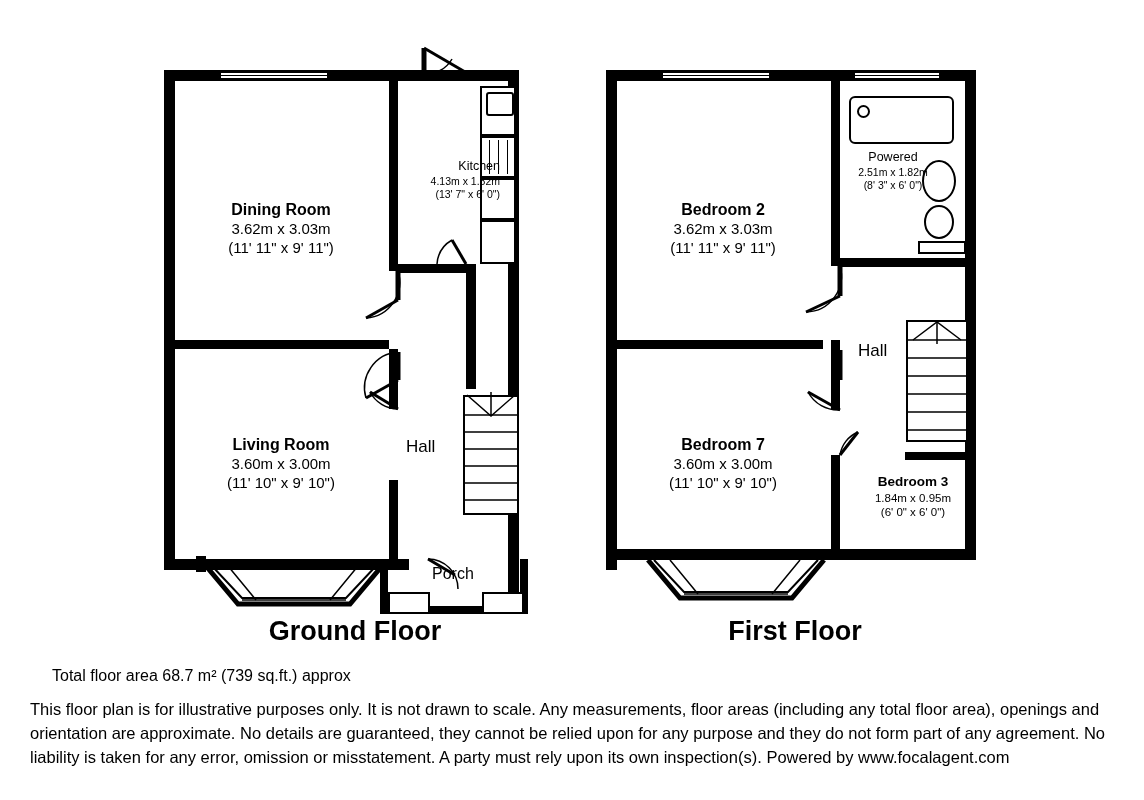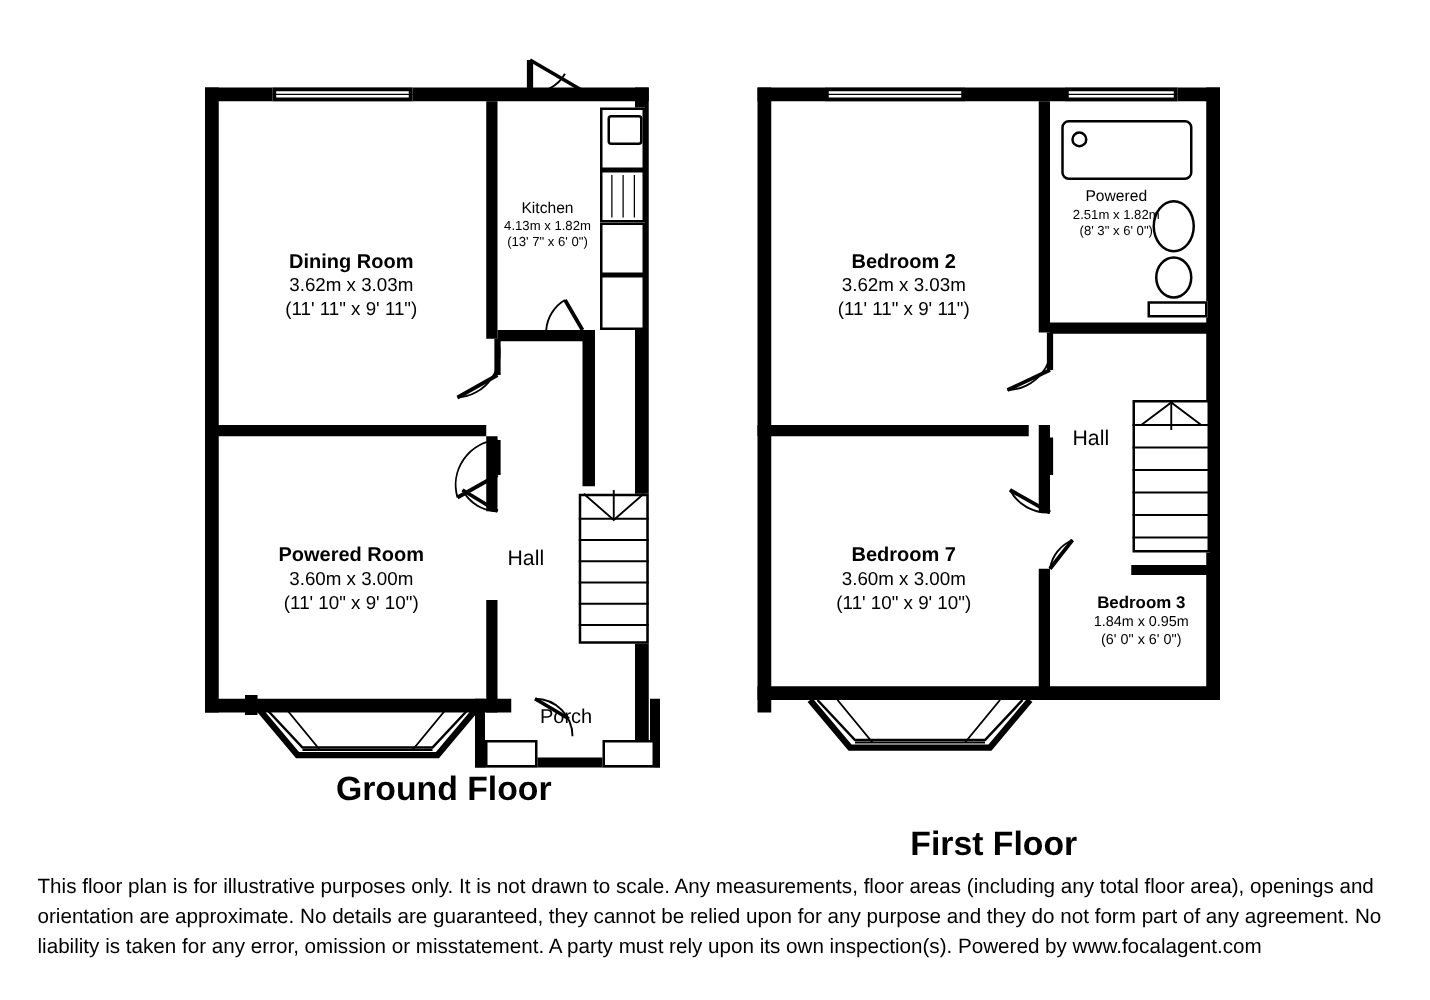--- a/index.html
+++ b/index.html
@@ -70,28 +70,28 @@
   <div class="thin" style="left:482px;top:592px;width:42px;height:22px;"></div>
 
   <div class="wall" style="left:196px;top:556px;width:10px;height:16px;"></div>
 
   <div class="room-label" style="left:170px;top:200px;width:222px;">
     <div class="nm">Dining Room</div>
     <div class="d1">3.62m x 3.03m</div>
     <div class="d2">(11' 11" x 9' 11")</div>
   </div>
 
-  <div class="room-label small-label" style="left:390px;top:159px;width:96px;">
+  <div class="room-label small-label" style="left:404px;top:159px;width:96px;text-align:right;">
     <div class="nm">Kitchen</div>
     <div class="d1">4.13m x 1.82m</div>
     <div class="d2">(13' 7" x 6' 0")</div>
   </div>
 
   <div class="room-label" style="left:170px;top:435px;width:222px;">
-    <div class="nm">Powered Room</div>
+    <div class="nm">Living Room</div>
     <div class="d1">3.60m x 3.00m</div>
     <div class="d2">(11' 10" x 9' 10")</div>
   </div>
 
   <div class="hall-label" style="left:406px;top:437px;">Hall</div>
   <div class="hall-label" style="left:432px;top:565px;font-size:16px;">Porch</div>
 
   <div class="floor-title" style="left:200px;top:616px;width:310px;">Ground Floor</div>
 
   <div class="wall" style="left:606px;top:70px;width:11px;height:500px;"></div>
@@ -138,21 +138,21 @@
   </div>
 
   <div class="room-label mid-label" style="left:846px;top:474px;width:134px;">
     <div class="nm">Bedroom 3</div>
     <div class="d1">1.84m x 0.95m</div>
     <div class="d2">(6' 0" x 6' 0")</div>
   </div>
 
   <div class="hall-label" style="left:858px;top:341px;">Hall</div>
 
-  <div class="floor-title" style="left:640px;top:616px;width:310px;margin-top:44px;">First Floor</div>
+  <div class="floor-title" style="left:640px;top:616px;width:310px;">First Floor</div>
 
   <svg class="overlay" viewBox="0 0 1144 800">
     <g stroke="#000" fill="none">
 
       <path d="M424 48 L424 74" stroke-width="5"></path>
       <path d="M424 48 L472 76" stroke-width="3"></path>
       <path d="M424 74 A30 30 0 0 0 452 59" stroke-width="1.5"></path>
 
       <path d="M398 271 L398 300" stroke-width="5"></path>
       <path d="M398 300 L366 318" stroke-width="3"></path>
@@ -196,15 +196,16 @@
       <path d="M684 594 L788 594" stroke-width="1.5"></path>
       <path d="M670 560 L698 594 M772 594 L800 560" stroke-width="1.5"></path>
 
       <path d="M906 340 L968 340 M906 358 L968 358 M906 376 L968 376 M906 394 L968 394 M906 412 L968 412 M906 430 L968 430" stroke-width="1.5"></path>
       <path d="M913 340 L937 322 L961 340" stroke-width="1.5"></path>
       <path d="M937 322 L937 344" stroke-width="1.5"></path>
 
     </g>
   </svg>
 
+  <div class="area-line" style="left:52px;top:667px;">Total floor area 68.7 m² (739 sq.ft.) approx</div>
   <div class="disclaimer" style="left:30px;top:698px;">This floor plan is for illustrative purposes only. It is not drawn to scale. Any measurements, floor areas (including any total floor area), openings and orientation are approximate. No details are guaranteed, they cannot be relied upon for any purpose and they do not form part of any agreement. No liability is taken for any error, omission or misstatement. A party must rely upon its own inspection(s). Powered by www.focalagent.com</div>
 
 </div>
 
 </body></html>

